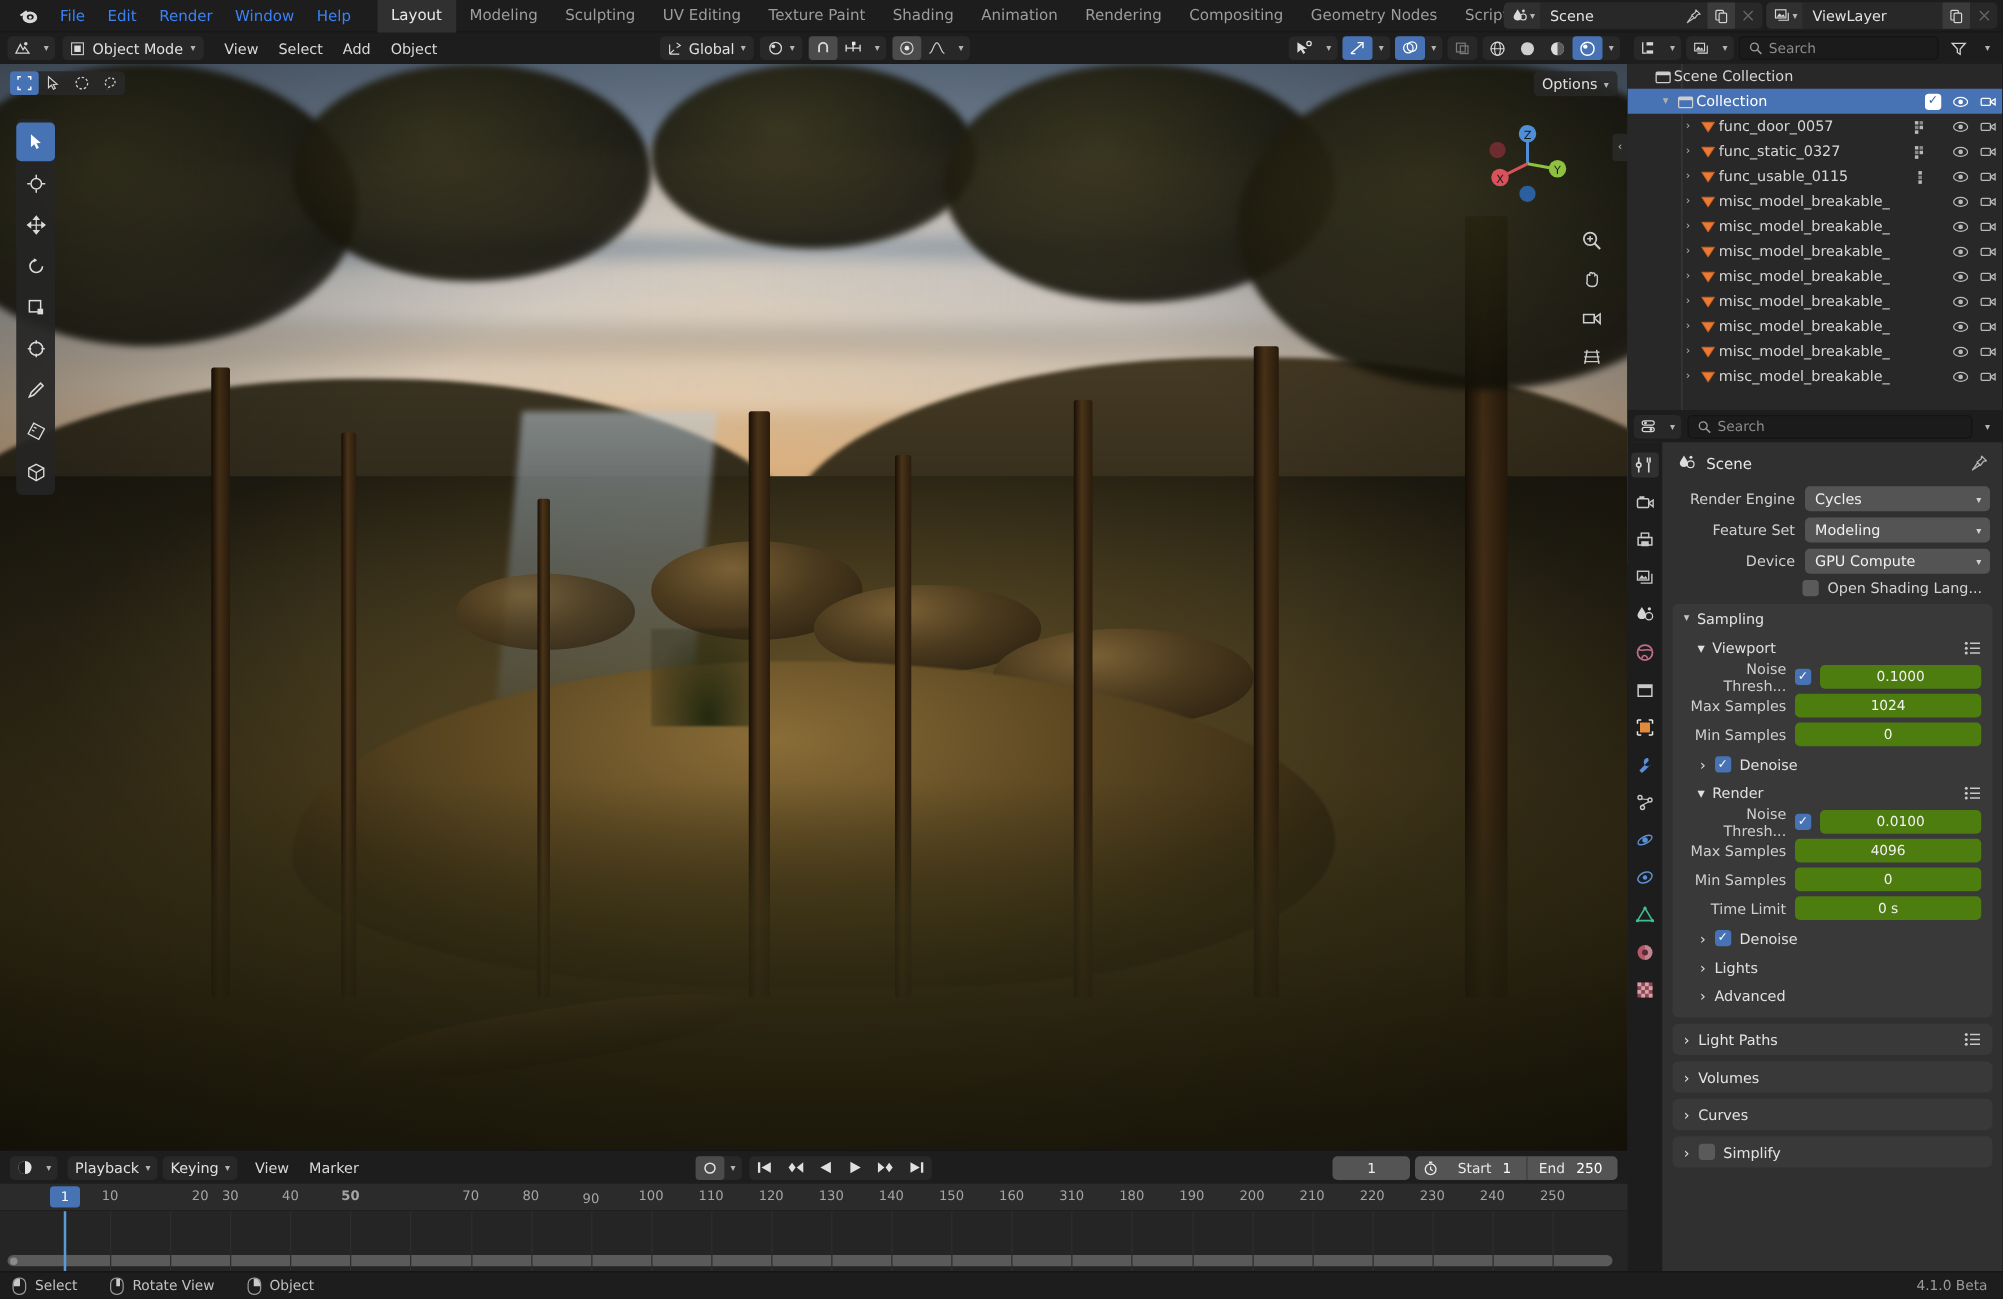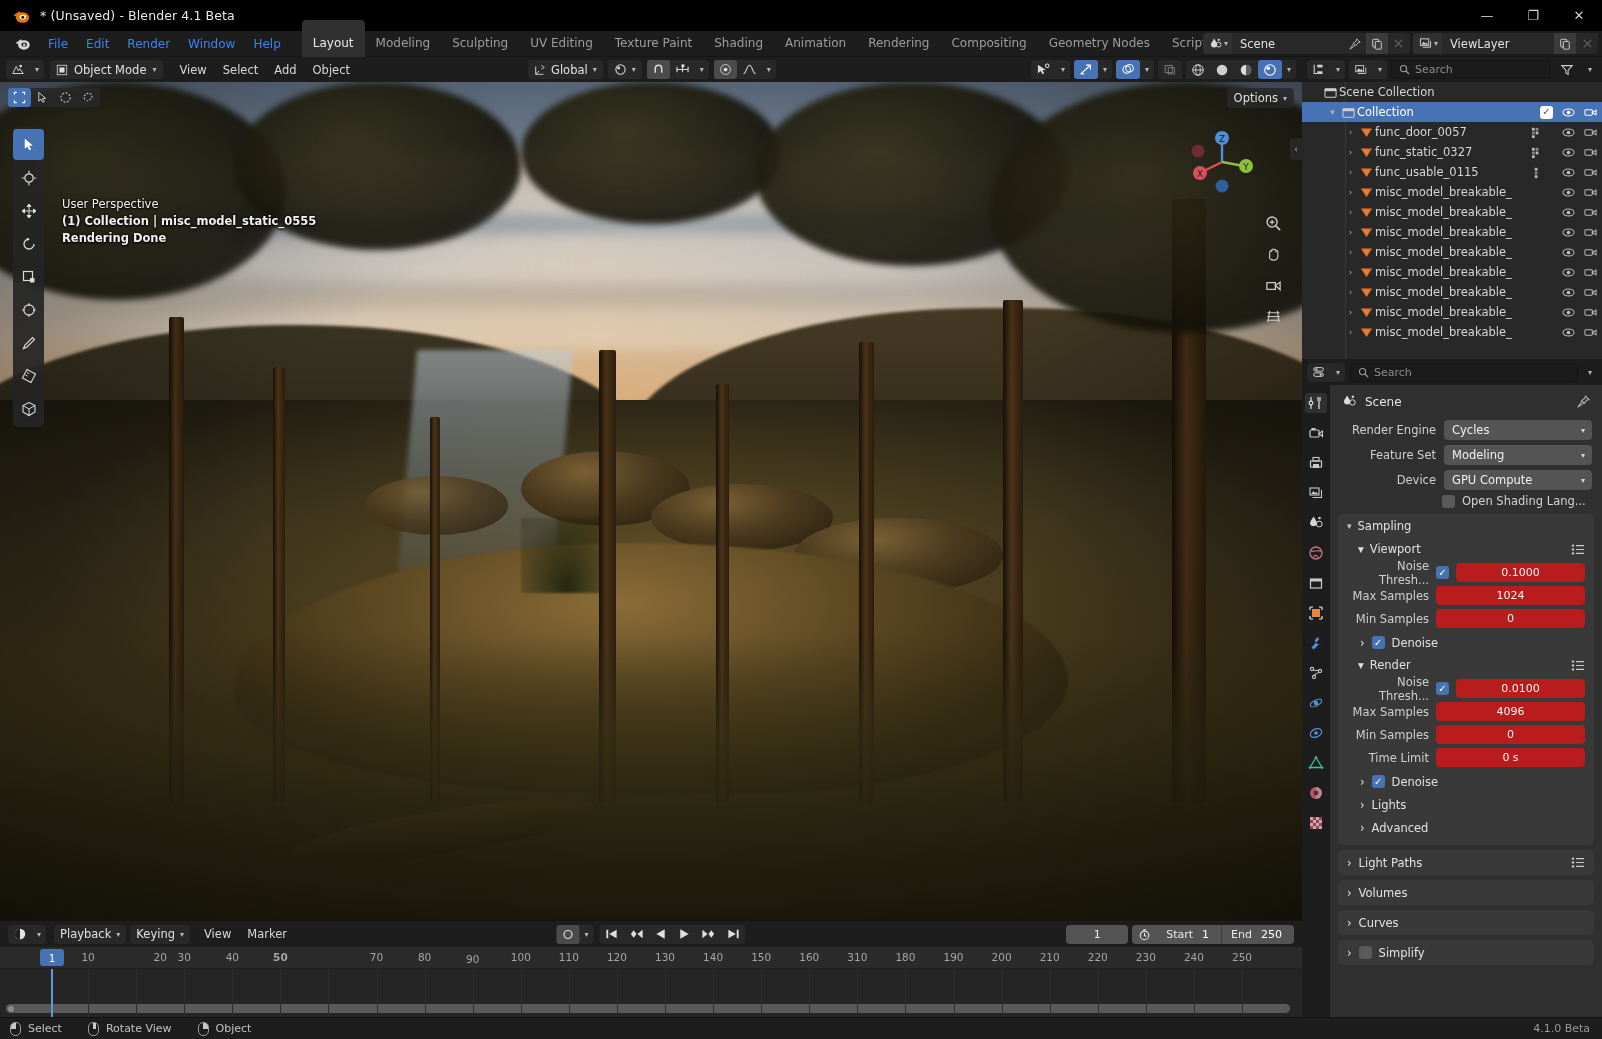--- a/index.html
+++ b/index.html
@@ -292,21 +292,21 @@
   .panel-head {
     height: 24px; display: flex; align-items: center; gap: 6px; padding: 0 9px; font-size: 11.5px; color: #e3e3e3;
     position: relative;
   }
   .panel-head .tri { font-size: 9px; color: #c5c5c5; }
   .sub-head { height: 22px; display: flex; align-items: center; gap: 6px; padding: 0 9px 0 20px; font-size: 11.5px; color: #e0e0e0; position: relative; }
   .sub-head .listicon { position: absolute; right: 9px; color: #c8c8c8; }
   .panel-row { display: flex; align-items: center; height: 21px; margin: 2px 9px 2px 9px; gap: 7px; }
   .panel-row .plabel { flex: 0 0 82px; text-align: right; font-size: 11.5px; color: #cfcfcf; }
   .panel-row .pval {
-    flex: 1 1 auto; height: 19px; background: #b91c1c; border-radius: 4px;
+    flex: 1 1 auto; height: 19px; background: #4d7c0f; border-radius: 4px;
     display: flex; align-items: center; justify-content: center; font-size: 11px; color: #f2f2f2;
   }
   .collapse-row {
     height: 23px; display: flex; align-items: center; gap: 7px; padding-left: 22px;
     font-size: 11.5px; color: #e0e0e0;
   }
   .closed-panel {
     background: #393939; border-radius: 5px; margin: 5px 8px 0 8px; height: 25px;
     display: flex; align-items: center; gap: 7px; padding: 0 9px; font-size: 11.5px; color: #e3e3e3;
     position: relative;
@@ -325,36 +325,20 @@
   .mouse-icon.r::before { content:""; position:absolute; right:0; top:0; width:4.5px; height:6px; background:#c9c9c9; border-radius:0 4px 0 0; }
   .version { position: absolute; right: 12px; font-size: 11px; color: #9a9a9a; }
 
   svg { display: block; }
 </style>
 </head>
 <body>
 
 <div class="app">
 
-  <div class="titlebar">
-    <span class="app-icon">
-      <svg width="18" height="18" viewBox="0 0 18 18">
-        <ellipse cx="10.5" cy="10.5" rx="6.6" ry="5.3" fill="#ea7600"></ellipse>
-        <ellipse cx="10.8" cy="10.1" rx="3.1" ry="2.4" fill="#fff"></ellipse>
-        <circle cx="10.8" cy="10.3" r="1.5" fill="#1a1a1a"></circle>
-        <path d="M1.6 8.2 L7.4 4.2 L8.6 6.2 L3.4 9.6 Z" fill="#ea7600"></path>
-      </svg>
-    </span>
-    <span class="title-text">* (Unsaved) - Blender 4.1 Beta</span>
-    <div class="win-btns">
-      <div class="win-btn">—</div>
-      <div class="win-btn">❐</div>
-      <div class="win-btn close">✕</div>
-    </div>
-  </div>
 
   <div class="topbar">
     <span class="blender-logo-sm">
       <svg width="17" height="17" viewBox="0 0 18 18">
         <ellipse cx="10.5" cy="10.5" rx="6.2" ry="5" fill="#d8d8d8"></ellipse>
         <ellipse cx="10.8" cy="10.1" rx="2.9" ry="2.2" fill="#1d1d1d"></ellipse>
         <circle cx="10.8" cy="10.3" r="1.3" fill="#d8d8d8"></circle>
         <path d="M1.8 8.4 L7.4 4.5 L8.5 6.3 L3.5 9.6 Z" fill="#d8d8d8"></path>
       </svg>
     </span>
@@ -698,25 +682,20 @@
               </svg>
           </div>
           <div class="tool">
             <svg width="16" height="16" viewBox="0 0 16 16">
                 <path d="M8 1.5 L14 4.5 V11 L8 14.5 L2 11 V4.5 Z" fill="none" stroke="#dadada" stroke-width="1.1"></path>
                 <path d="M2 4.5 L8 8 L14 4.5 M8 8 V14.5" fill="none" stroke="#dadada" stroke-width="1"></path>
               </svg>
           </div>
         </div>
 
-        <div class="vp-overlaytext">
-          <div>User Perspective</div>
-          <div class="bold">(1) Collection | misc_model_static_0555</div>
-          <div class="bold">Rendering Done</div>
-        </div>
 
         <div class="vp-options">
           <span>Options</span>
           <span class="chev">▾</span>
         </div>
 
         <div class="gizmo">
           <svg width="72" height="72" viewBox="0 0 72 72">
             <line x1="36" y1="36" x2="36" y2="14" stroke="#4f8fd8" stroke-width="2.4"></line>
             <line x1="36" y1="36" x2="58" y2="40" stroke="#8ec13f" stroke-width="2.4"></line>

